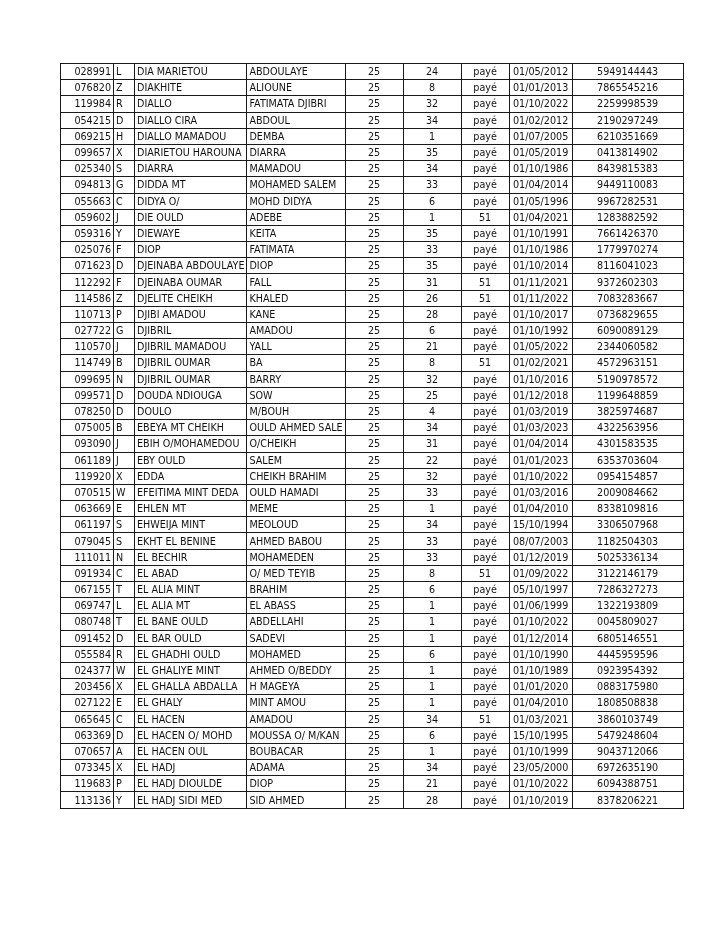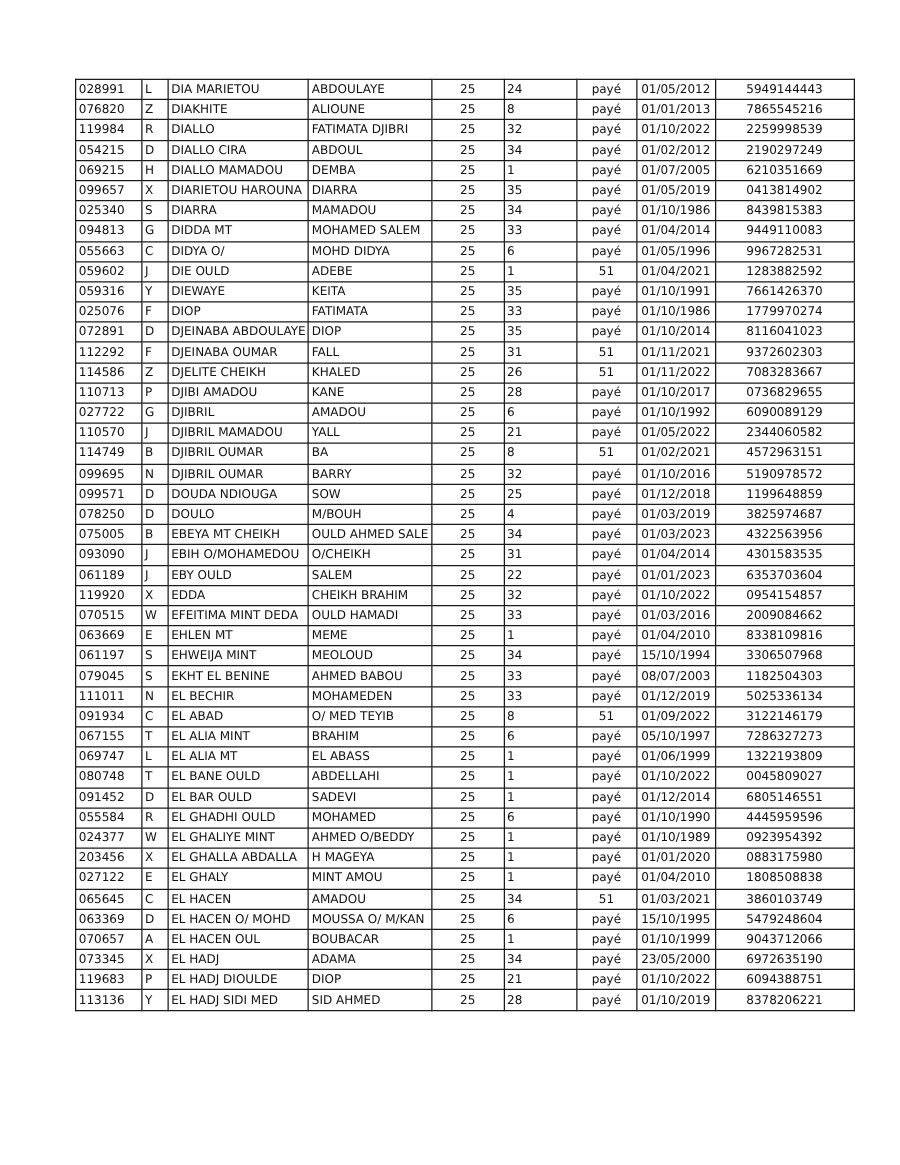--- a/index.html
+++ b/index.html
@@ -2,26 +2,26 @@
 <html><head>
 <meta charset="utf-8">
 <style>
   html, body { margin: 0; padding: 0; background: #ffffff; }
   body { width: 720px; height: 932px; position: relative; overflow: hidden;
          font-family: "DejaVu Sans", "Liberation Sans", sans-serif; color: #111; }
   #sheet { position: absolute; left: 60px; top: 63px; border-collapse: collapse;
            table-layout: fixed; }
   #sheet td { border: 1.5px solid #1a1a1a; height: 15.2px; padding: 0 2px;
               font-size: 9.6px; line-height: 15px; white-space: nowrap; overflow: hidden; }
-  .c-id { width: 48px; }
+  .c-id { width: 48px; text-align: right; }
   .c-letter { width: 16px; }
   .c-name { width: 93px; }
   .c-first { width: 83px; }
   .c-num { width: 53px; text-align: center; }
-  .c-val { width: 53px; text-align: left; }
+  .c-val { width: 53px; text-align: center; }
   .c-status { width: 43px; text-align: center; }
   .c-date { width: 58px; text-align: center; }
   .c-phone { width: 106px; text-align: center; margin-left: 44px; }
 </style>
 </head>
 <body>
 
 <table id="sheet">
   <colgroup>
     <col style="width:52px">
@@ -161,21 +161,21 @@
         <td class="c-letter">F</td>
         <td class="c-name">DIOP</td>
         <td class="c-first">FATIMATA</td>
         <td class="c-num">25</td>
         <td class="c-val">33</td>
         <td class="c-status">payé</td>
         <td class="c-date">01/10/1986</td>
         <td class="c-phone">1779970274</td>
       </tr>
       <tr>
-        <td class="c-id">072891</td>
+        <td class="c-id">071623</td>
         <td class="c-letter">D</td>
         <td class="c-name">DJEINABA ABDOULAYE</td>
         <td class="c-first">DIOP</td>
         <td class="c-num">25</td>
         <td class="c-val">35</td>
         <td class="c-status">payé</td>
         <td class="c-date">01/10/2014</td>
         <td class="c-phone">8116041023</td>
       </tr>
       <tr>

